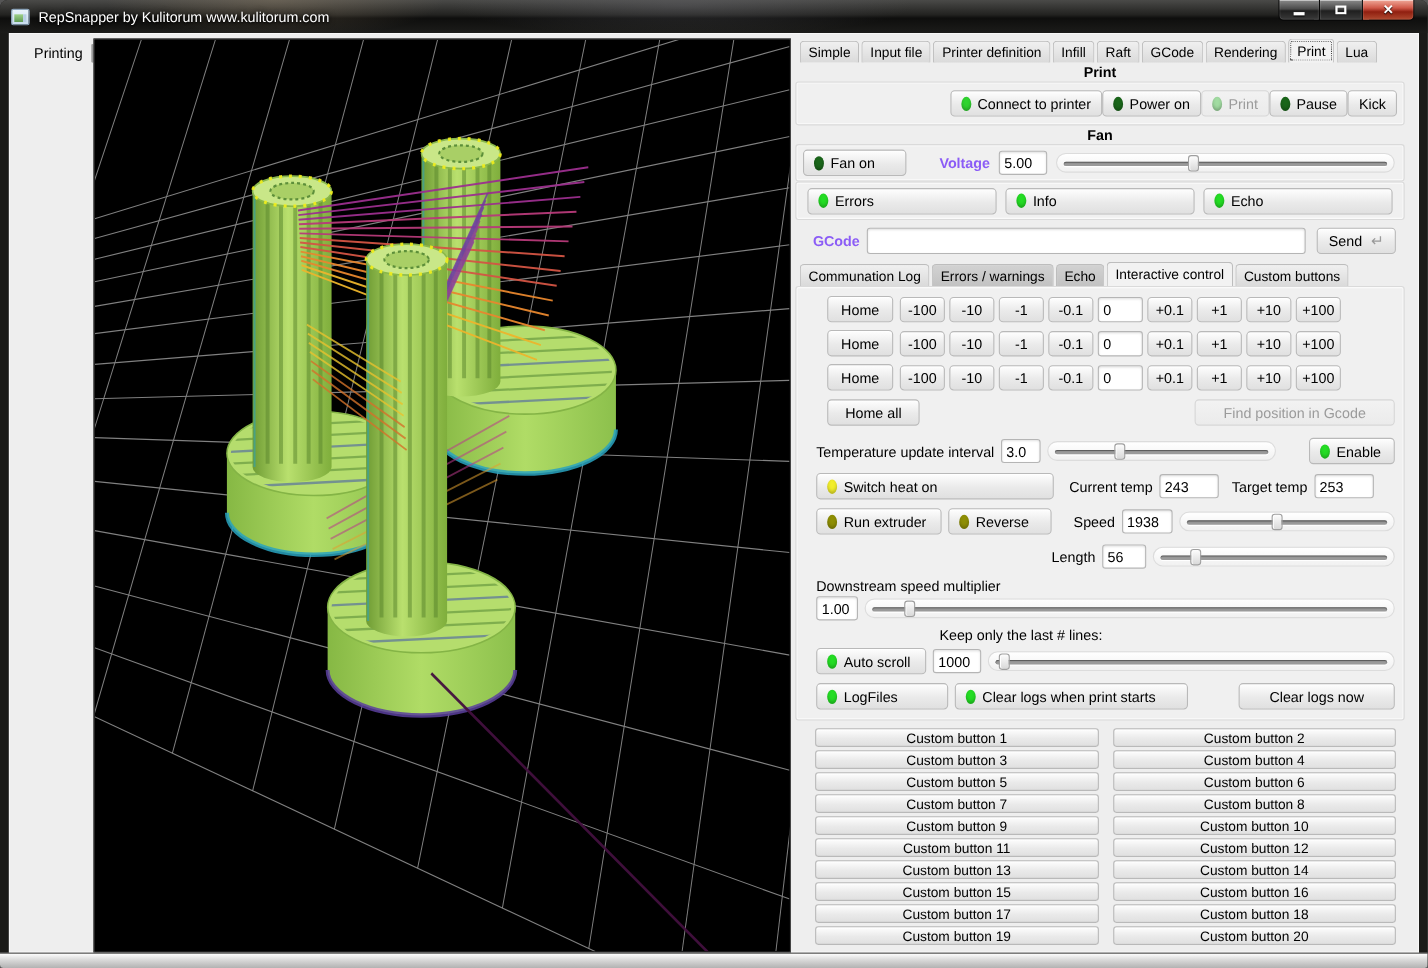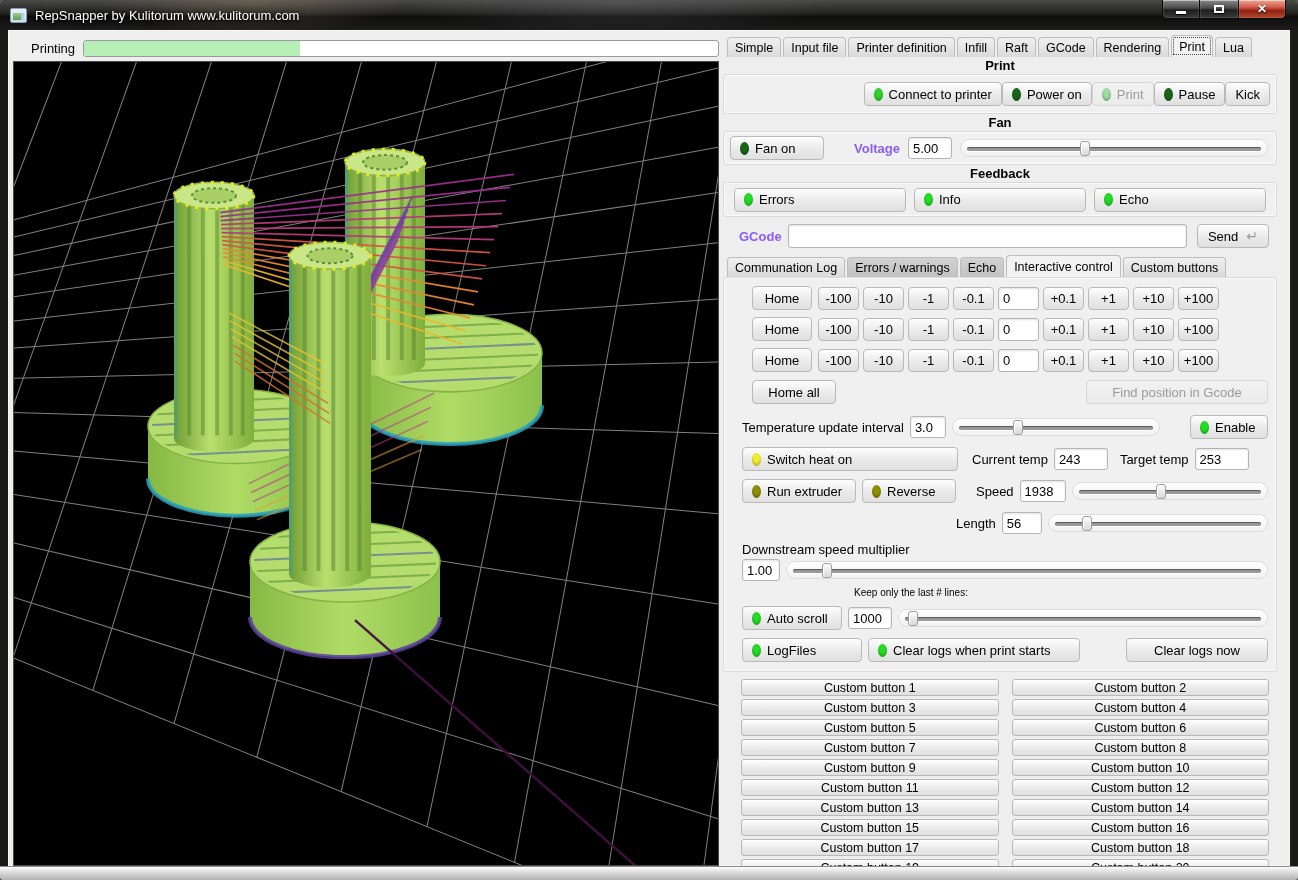--- a/index.html
+++ b/index.html
@@ -27,21 +27,21 @@
     background:linear-gradient(#f0a898,#d05848 40%,#901f10 60%,#b04a30);}
   .glyph-min{width:10px;height:3px;background:#fff;box-shadow:0 1px 1px #000;margin-top:6px;}
   .glyph-max{width:10px;height:8px;border:2px solid #fff;box-shadow:0 1px 1px #000;}
   .glyph-close{color:#fff;font-size:12px;font-weight:bold;text-shadow:0 1px 1px #000;line-height:1;}
   
   .client{position:absolute;left:8px;top:30px;width:1282px;height:836px;background:#eeeeee;
     box-shadow:inset 0 0 0 1px #f8f8f8;display:flex;padding:5px 3px 0 5px;}
   .frame-bottom{position:absolute;left:0;bottom:0;width:100%;height:14px;
     background:linear-gradient(#fdfdfd,#d8d8d8 45%,#b2b2b2);border-top:1px solid #8a8a8a;}
   
-  .left-col{width:706px;flex:0 0 auto;display:flex;flex-direction:column;}
+  .left-col{width:706px;flex:0 0 auto;display:flex;flex-direction:row;}
   .progress-row{height:26px;display:flex;align-items:center;}
   .plabel{font-size:13px;color:#000;margin:0 8px 0 18px;}
   .progressbar{flex:1;height:17px;background:#fff;border:1px solid #9a9a9a;border-radius:3px;overflow:hidden;}
   .pfill{height:100%;border-radius:2px 0 0 2px;}
   .viewport{flex:1;background:#000;border:1px solid #4a4a4a;overflow:hidden;}
   .viewport svg{display:block;width:100%;height:100%;}
   
   .right-panel{flex:1;margin-left:4px;min-width:0;padding-right:10px;}
   .tabs{display:flex;align-items:flex-end;height:22px;padding-left:4px;}
   .tab{height:20px;display:inline-flex;align-items:center;padding:0 7px;margin-right:2px;
@@ -75,21 +75,21 @@
   .send-glyph{color:#9a9a9a;font-size:14px;margin-left:2px;}
   .interactive{padding:8px 0 6px 0;}
   .jog-row{display:flex;align-items:center;height:24px;margin:0 0 7px 28px;}
   .jog-row .home{width:60px;margin-right:6px;}
   .jog-cell{width:41px;padding:0;margin-right:4px;height:23px;font-size:13px;}
   .jog-entry{width:41px;margin-right:4px;height:23px;}
   .row4{height:26px;margin:2px 8px 9px 28px;}
   .spacer{flex:1;}
   .irow{height:26px;margin:0 8px 6px 18px;gap:6px;}
   .ds-label{font-size:13px;margin:2px 0 1px 18px;height:16px;}
-  .keep-label{font-size:10px;margin:4px 0 2px 130px;height:16px;}
+  .keep-label{font-size:13px;margin:4px 0 2px 130px;height:16px;}
   .custom-grid{display:grid;grid-template-columns:1fr 1fr;gap:3px 13px;margin:7px 8px 0 18px;}
   .custom-grid .btn{height:17px;font-size:12.5px;border-radius:3px;}
 </style>
 </head>
 <body>
 
 <div class="window">
   <div class="titlebar">
     <span class="app-icon"></span>
     <span class="title-text">RepSnapper by Kulitorum www.kulitorum.com</span>
@@ -318,21 +318,20 @@
               <span>Fan on</span>
             </button></span>
         <span class="bold" style="margin-left:22px;">Voltage</span>
         <input class="entry" style="width: 44px;" value="5.00">
         <div class="slider" style="flex:1">
             <div class="track"></div>
             <div class="handle" style="left: 119px;"></div>
           </div>
       </div>
 
-      <div class="section-label">Feedback</div>
       <div class="frame row" id="feedback-buttons" style="height:35px;padding:0 10px;gap:8px;">
           <button class="btn led-btn" style="flex: 1 1 0%;">
             <span class="led" style="background: rgb(36, 221, 36); box-shadow: rgba(0, 0, 0, 0.25) 0px -2px 3px inset;"></span>
             <span>Errors</span>
           </button>
           <button class="btn led-btn" style="flex: 1 1 0%;">
             <span class="led" style="background: rgb(36, 221, 36); box-shadow: rgba(0, 0, 0, 0.25) 0px -2px 3px inset;"></span>
             <span>Info</span>
           </button>
           <button class="btn led-btn" style="flex: 1 1 0%;">

